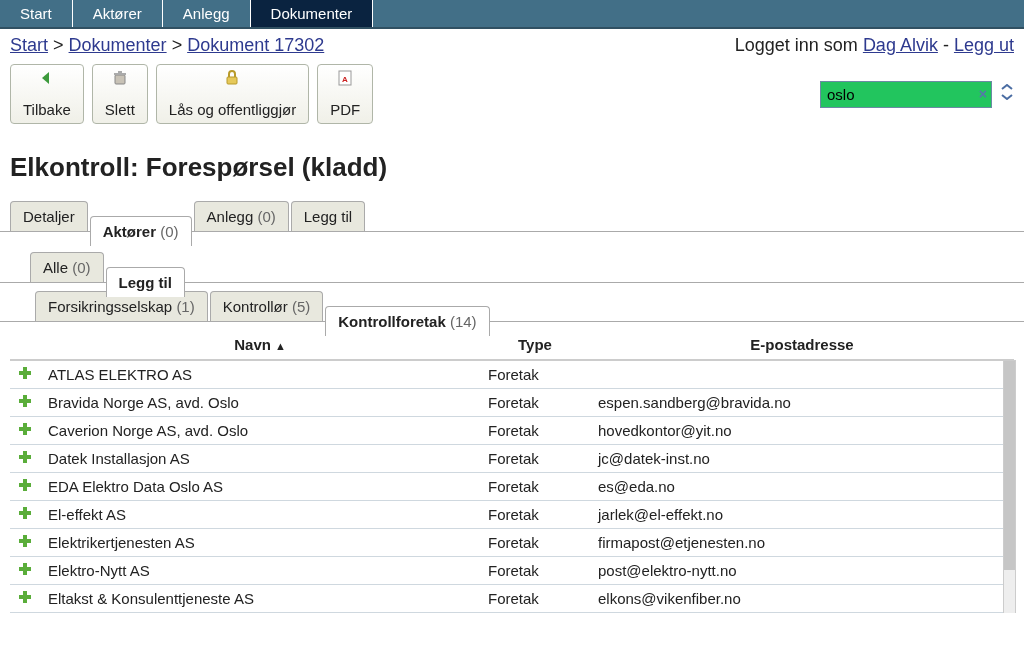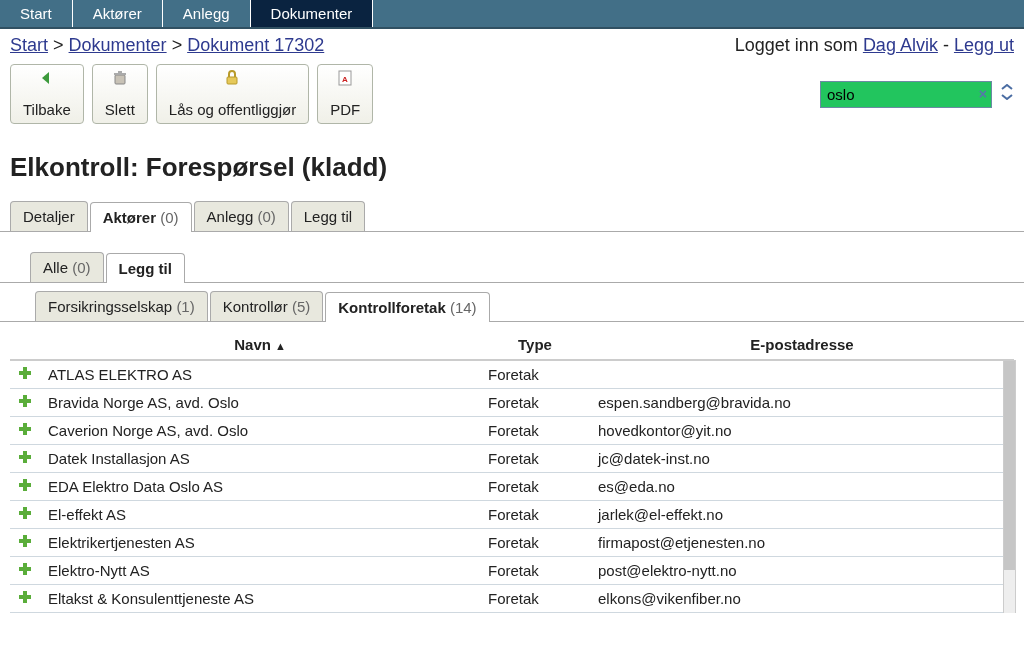--- a/index.html
+++ b/index.html
@@ -99,21 +99,21 @@
     margin-right: 2px;
     background: #e8e8de;
     border-radius: 4px 4px 0 0;
     cursor: pointer;
     font-size: 15px;
   }
   .tab.active {
     background: #fff;
     font-weight: bold;
     position: relative;
-    top: 1px;
+    top: 15px;
   }
   .sub-tab-strip {
     padding-left: 20px;
     margin-top: 20px;
   }
   .sub2-tab-strip {
     padding-left: 25px;
     margin-top: 8px;
   }
   .tab-wrap { border-bottom: 1px solid #aaa; }

